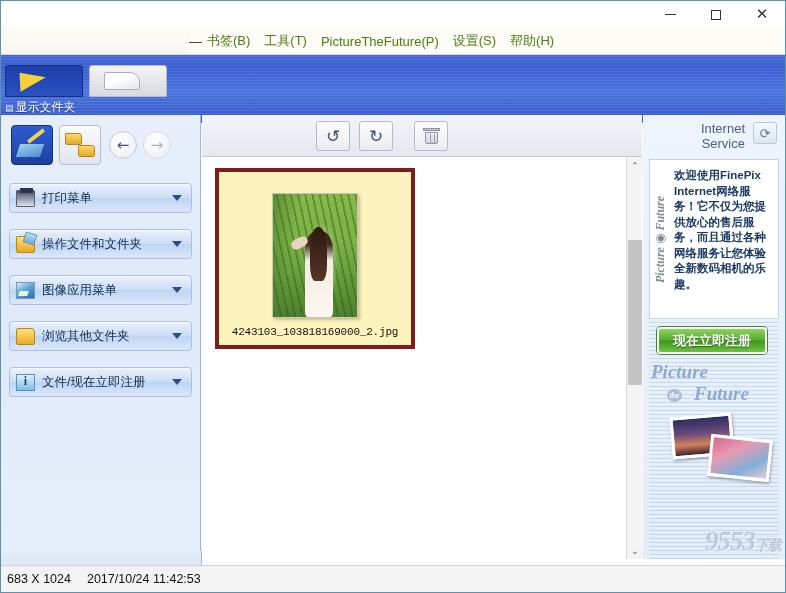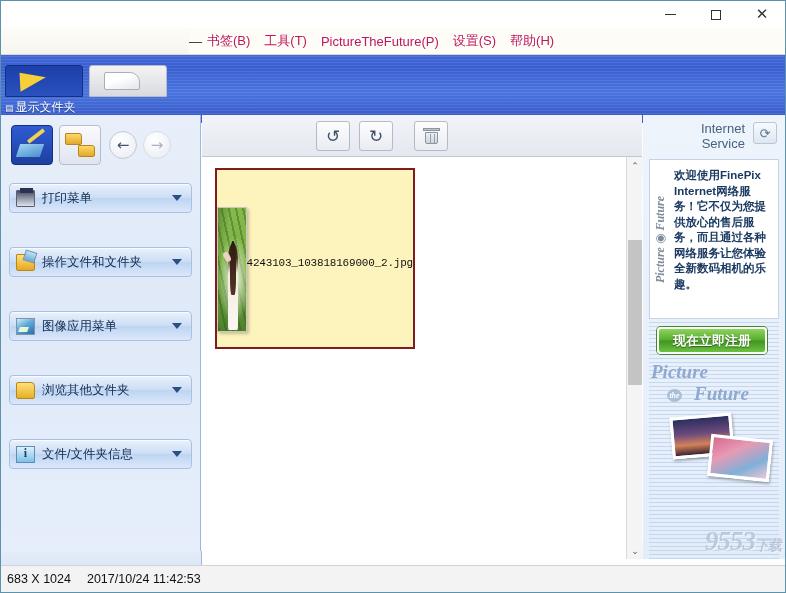--- a/index.html
+++ b/index.html
@@ -38,21 +38,21 @@
     background: #fdfcf7;
     display: flex; align-items: center;
     border-bottom: 1px solid #dcd8cc;
   }
   .menu-ghost {
     width: 188px; height: 100%;
     background: linear-gradient(#fdfcf7 0%, #f7f5ee 100%);
   }
   .menu-lead { color:#2b2b2b; font-size: 13px; letter-spacing:-1px; margin-right:-1px;}
   .menu-item {
-    font-size: 13px; color: #be185d; padding: 3px 7px; white-space: nowrap;
+    font-size: 13px; color: #4d7c0f; padding: 3px 7px; white-space: nowrap;
     font-family: "Liberation Sans", "DejaVu Sans", sans-serif;
   }
 
   
   .bluebar {
     position: absolute; left: 0; top: 54px; width: 784px; height: 68px;
     background: linear-gradient(180deg,#4267d8 0%, #3a5fd0 18%, #4a74df 55%, #3455c4 100%);
     overflow: hidden;
   }
   .bluebar .stripes {
@@ -135,21 +135,21 @@
     background:radial-gradient(circle at 40% 30%, #ffffff 0%, #eef1f6 70%, #dfe4ec 100%);
     border:1px solid #c2c9d6;
     display:flex;align-items:center;justify-content:center;
     font-size:15px; color:#44536e; font-family:"DejaVu Sans",sans-serif;
   }
   .nav-circ.dim { color:#aab3c2; border-color:#d8dde6; }
 
   .sb-list { padding: 6px 8px 0 8px; }
   .sb-btn {
     position:relative;
-    height: 30px; margin-bottom: 34px;
+    height: 30px; margin-bottom: 16px;
     border-radius: 4px;
     border: 1px solid #a9c0e2;
     background: linear-gradient(180deg,#e9f1fc 0%, #cddef5 48%, #bed5f2 52%, #dbe8fa 100%);
     display:flex; align-items:center; padding: 0 6px;
     box-shadow: 0 1px 1px rgba(255,255,255,.8) inset;
   }
   .sb-ico { width:19px;height:17px;margin-right:7px;flex:0 0 auto; position:relative; }
   .sb-label { font-size: 12.5px; color:#0d2a50; white-space:nowrap; }
   .sb-caret {
     position:absolute; right:9px; top:50%; transform:translateY(-50%);
@@ -190,22 +190,22 @@
   .trash-art .lid{position:absolute;top:0;left:-1px;width:17px;height:3px;background:#bdc3cc;border:1px solid #8d94a1;}
   .trash-art .body{position:absolute;top:4px;left:1px;width:13px;height:12px;
     background:linear-gradient(180deg,#eceef2,#cfd4dc);border:1px solid #8d94a1;border-radius:0 0 2px 2px;}
   .trash-art .body:after{content:"";position:absolute;left:4px;top:1px;width:1px;height:9px;background:#9aa1ad;box-shadow:4px 0 0 #9aa1ad;}
 
   .thumbpane { position:relative; height: 402px; background:#fff; overflow:hidden; }
   .thumb-card {
     position:absolute; left: 13px; top: 11px;
     width: 200px; height: 181px;
     background: #fdf4bd;
-    border: 2px solid #7f1d1d;
-    display:flex; flex-direction:row; align-items:center;
+    border: 4px solid #7f1d1d;
+    display:flex; flex-direction:column; align-items:center;
   }
   .thumb-img {
     margin-top: 21px;
     width: 86px; height: 125px;
     border: 1px solid #c9c9b9;
     box-shadow: 2px 2px 3px rgba(0,0,0,.22);
     background:
       radial-gradient(ellipse 26px 70px at 58% 58%, rgba(255,250,240,.95) 0%, rgba(255,245,225,.0) 62%),
       linear-gradient(100deg, rgba(60,110,35,.55) 0%, rgba(60,110,35,0) 28%),
       repeating-linear-gradient(78deg, rgba(40,90,25,.40) 0px, rgba(40,90,25,.40) 2px, rgba(0,0,0,0) 2px, rgba(0,0,0,0) 7px),
@@ -434,21 +434,21 @@
         <div class="sb-label">图像应用菜单</div>
         <div class="sb-caret"></div>
       </div>
       <div class="sb-btn">
         <div class="sb-ico ic-folder"></div>
         <div class="sb-label">浏览其他文件夹</div>
         <div class="sb-caret"></div>
       </div>
       <div class="sb-btn">
         <div class="sb-ico ic-info"></div>
-        <div class="sb-label">文件/文件夹信息</div>
+        <div class="sb-label">文件/现在立即注册</div>
         <div class="sb-caret"></div>
       </div>
     </div>
   </div>
 
   <div class="center">
     <div class="center-toolbar">
       <div class="ctb">↺</div>
       <div class="ctb">↻</div>
       <div class="ctb trash">

